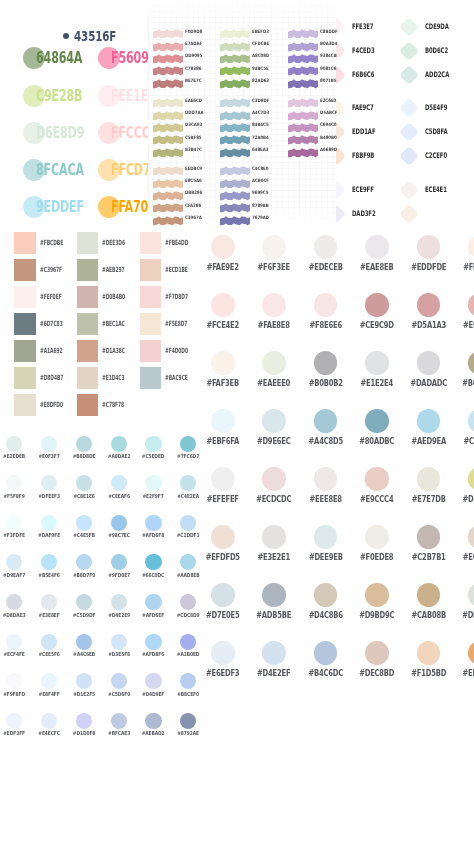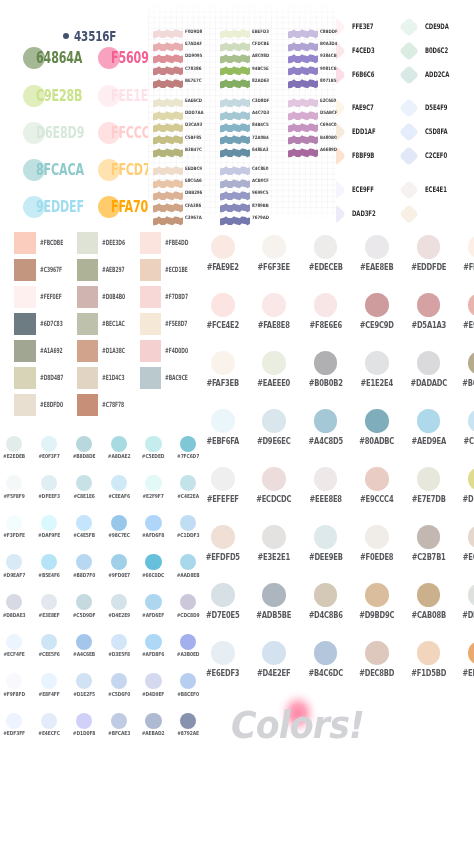--- a/index.html
+++ b/index.html
@@ -561,18 +561,14 @@
       <div class="smc-sw" style="left:75.8px;top:712.7px;width:16.2px;height:16.2px;background:#D1D0F8;"></div>
       <div class="smc-lab" style="left:66.8px;top:731.3000000000001px;width:34.2px;font-size:5.4px;line-height:5.6px;letter-spacing:-0.15px;transform:scaleX(0.82);transform-origin:center center;">#D1D0F8</div>
       <div class="smc-sw" style="left:110.6px;top:712.7px;width:16.2px;height:16.2px;background:#BFCAE3;"></div>
       <div class="smc-lab" style="left:101.6px;top:731.3000000000001px;width:34.2px;font-size:5.4px;line-height:5.6px;letter-spacing:-0.15px;transform:scaleX(0.82);transform-origin:center center;">#BFCAE3</div>
       <div class="smc-sw" style="left:145.39999999999998px;top:712.7px;width:16.2px;height:16.2px;background:#AEBAD2;"></div>
       <div class="smc-lab" style="left:136.39999999999998px;top:731.3000000000001px;width:34.2px;font-size:5.4px;line-height:5.6px;letter-spacing:-0.15px;transform:scaleX(0.82);transform-origin:center center;">#AEBAD2</div>
       <div class="smc-sw" style="left:180.2px;top:712.7px;width:16.2px;height:16.2px;background:#8792AE;"></div>
       <div class="smc-lab" style="left:171.2px;top:731.3000000000001px;width:34.2px;font-size:5.4px;line-height:5.6px;letter-spacing:-0.15px;transform:scaleX(0.82);transform-origin:center center;">#8792AE</div>
     </div>
 
-  <div class="abs" style="left:0;top:690px;width:474px;height:100px;">
-    <div class="blob" style="left:272px;top:-2px;width:52px;height:56px;background:radial-gradient(ellipse 40% 42% at 50% 45%, rgba(255,125,158,0.92) 0%, rgba(255,140,170,0.80) 36%, rgba(255,170,192,0.45) 60%, rgba(255,205,218,0.16) 80%, rgba(255,228,236,0) 100%);"></div>
-    <div class="colors-word" style="left:231px;top:17px;font-size:37px;line-height:37px;letter-spacing:-0.9px;transform:scaleX(0.94);transform-origin:left top;">Colors!</div>
-  </div>
 
 </div>
 
 </body></html>

